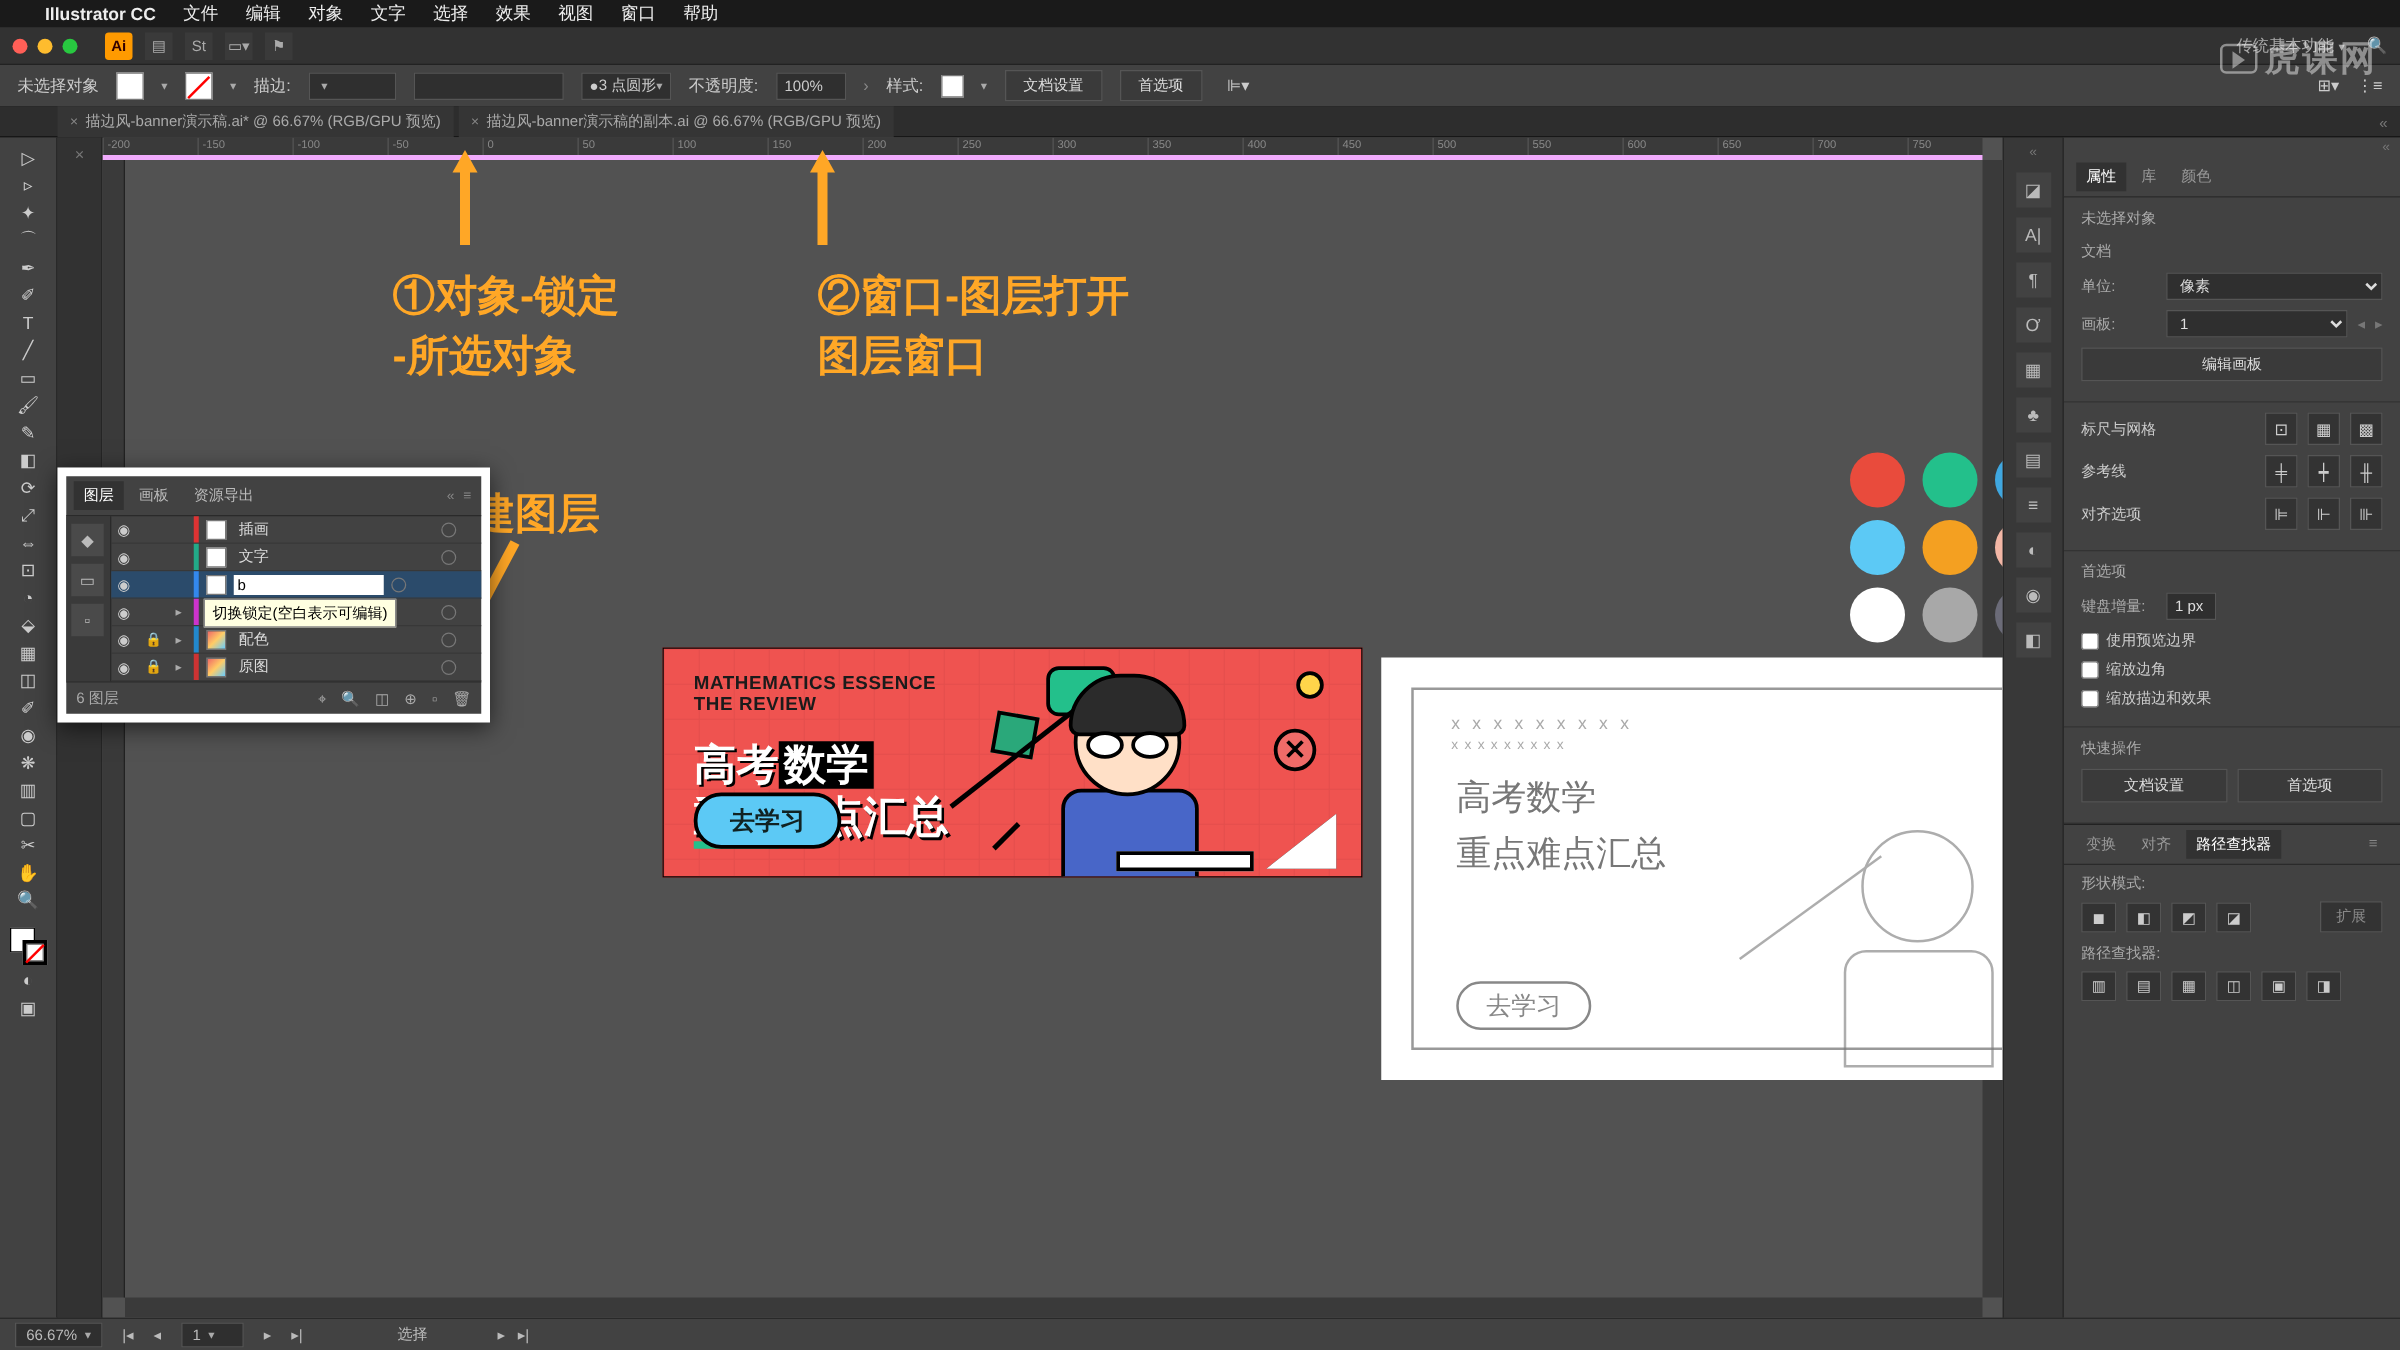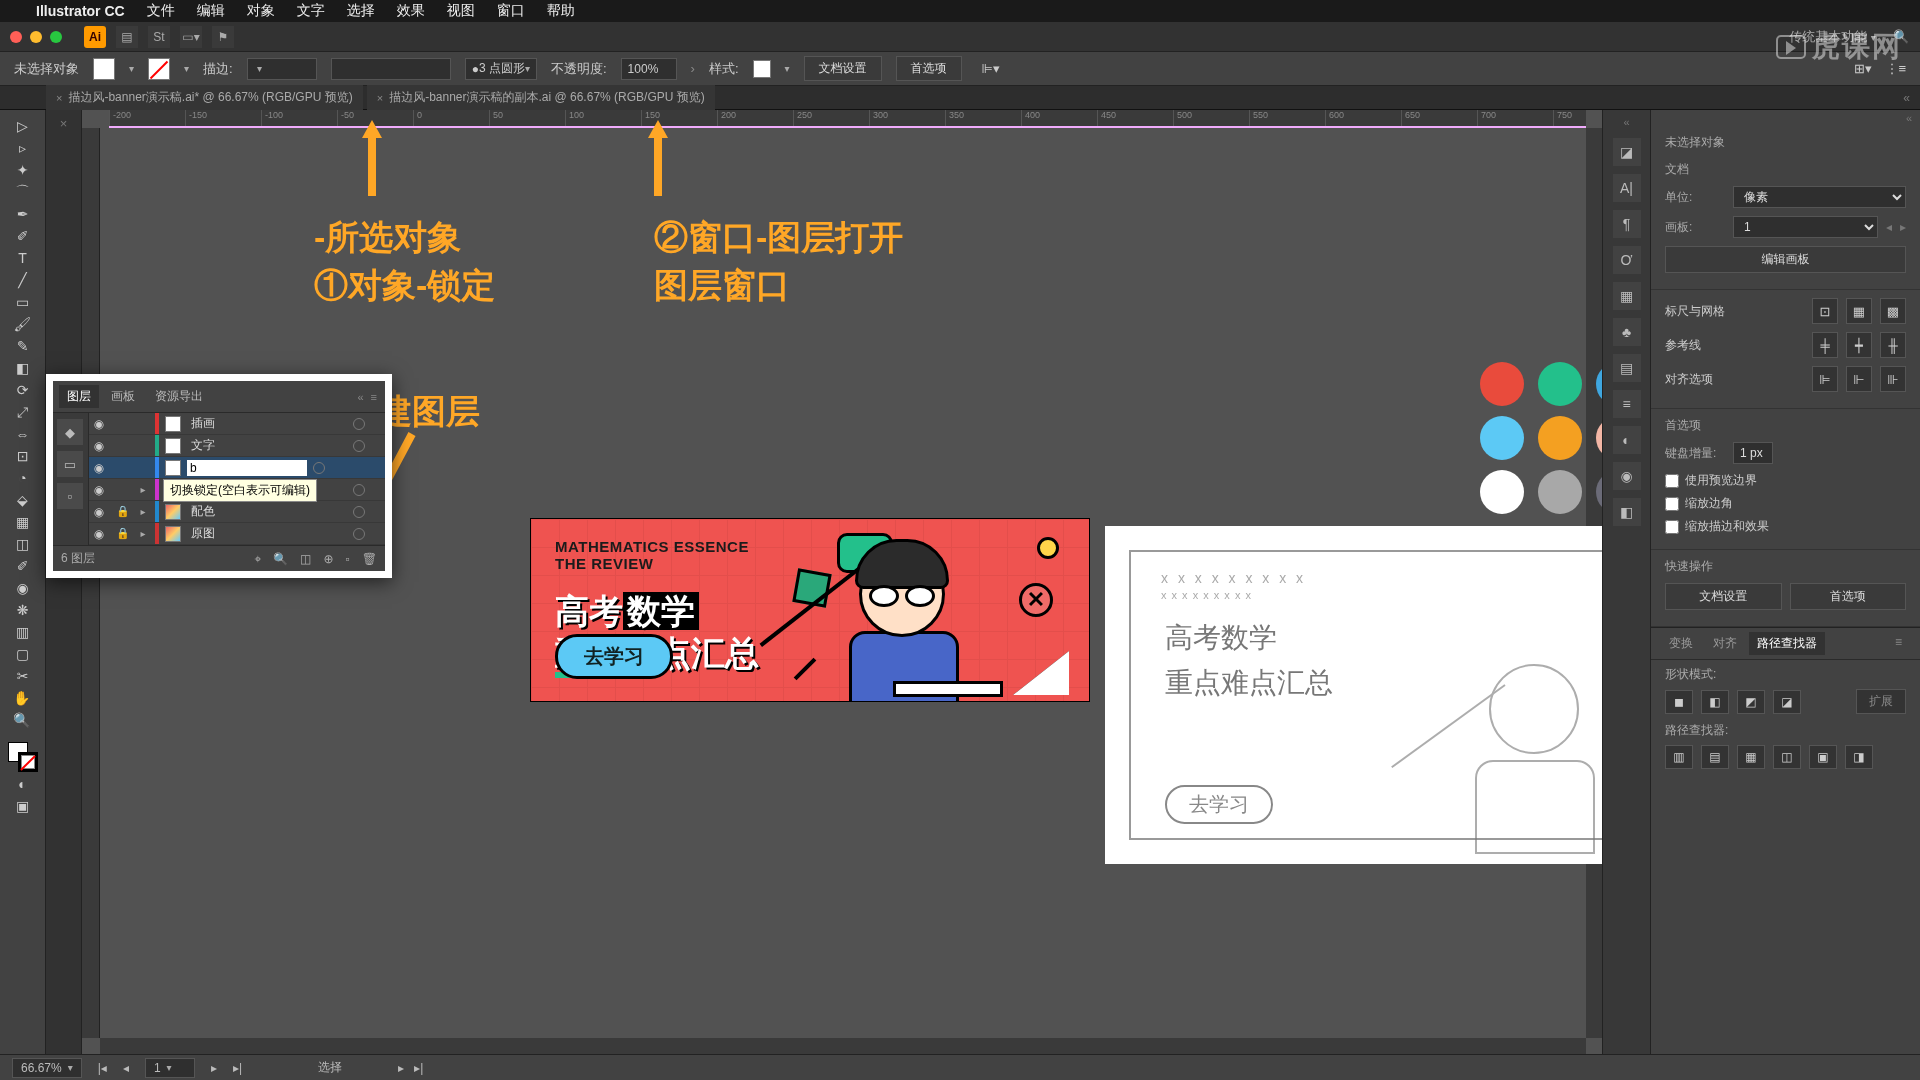--- a/index.html
+++ b/index.html
@@ -44,21 +44,21 @@
 .color-box .fill { position: absolute; left: 0; top: 0; width: 20px; height: 20px; background: #fff; border: 1px solid #000; }
 .color-box .stroke { position: absolute; right: 0; bottom: 0; width: 20px; height: 20px; background: #fff; border: 3px solid #000; box-shadow: 0 0 0 1px #888 inset; }
 .color-box .stroke::after { content: ""; position: absolute; left: -3px; right: -3px; top: 50%; height: 2px; background: #ff0000; transform: rotate(-45deg); }
 
 
 .leftcol2 { background: #323232; border-right: 1px solid #222; position: relative; }
 .leftcol2 .dock-icon { width: 28px; height: 28px; margin: 6px auto; background: #3a3a3a; display: flex; align-items: center; justify-content: center; font-size: 13px; color: #aaa; }
 
 
 .canvas-wrap { position: relative; background: #525252; overflow: hidden; }
-.ruler-h { position: absolute; top: 0; left: 0; right: 16px; height: 18px; background: #3a3a3a; border-bottom: 2px solid #f0abfc; display: flex; font-size: 9px; color: #888; overflow: hidden; margin-left: 27px; }
+.ruler-h { position: absolute; top: 0; left: 0; right: 16px; height: 18px; background: #3a3a3a; border-bottom: 4px solid #f0abfc; display: flex; font-size: 9px; color: #888; overflow: hidden; }
 .ruler-h span { flex: 0 0 76px; border-left: 1px solid #555; padding-left: 3px; }
 .ruler-v { position: absolute; top: 18px; left: 0; bottom: 16px; width: 18px; background: #3a3a3a; border-right: 1px solid #222; }
 .artboard-container { position: absolute; top: 18px; left: 18px; right: 16px; bottom: 16px; }
 .scrollbar-v { position: absolute; top: 18px; right: 0; bottom: 16px; width: 16px; background: #3a3a3a; }
 .scrollbar-h { position: absolute; left: 18px; right: 16px; bottom: 0; height: 16px; background: #3a3a3a; }
 
 
 .banner { position: absolute; left: 430px; top: 390px; width: 560px; height: 184px; background: #ef5350; border: 1px solid #000; overflow: hidden; }
 .banner-grid { position: absolute; inset: 0; background-image: linear-gradient(#d84b48 1px,transparent 1px),linear-gradient(90deg,#d84b48 1px,transparent 1px); background-size: 28px 28px; opacity: .5; }
 .banner-title-en { position: absolute; left: 24px; top: 20px; color: #1b1b1b; font-weight: 800; font-size: 15px; line-height: 1.1; letter-spacing: .5px; }
@@ -362,22 +362,22 @@
           <div class="pdot" style="background: rgb(92, 201, 245);"></div>
           <div class="pdot" style="background: rgb(244, 160, 33);"></div>
           <div class="pdot" style="background: rgb(243, 182, 165);"></div>
           <div class="pdot" style="background: rgb(255, 255, 255);"></div>
           <div class="pdot" style="background: rgb(168, 168, 168);"></div>
           <div class="pdot" style="background: rgb(107, 107, 120);"></div>
         </div>
 
       <div class="arrow-up" style="left:262px;top:-8px"></div>
       <div class="annot" style="left:214px;top:86px">
-        <div>-所选对象</div>
-          <div>①对象-锁定</div>
+        <div>①对象-锁定</div>
+          <div>-所选对象</div>
       </div>
       <div class="arrow-up" style="left:548px;top:-8px"></div>
       <div class="annot" style="left:554px;top:86px">
         <div>②窗口-图层打开</div>
           <div>图层窗口</div>
       </div>
       <div class="annot" style="left:210px;top:260px">③新建图层</div>
       <div class="arrow-diag" style="left:308px;top:306px"></div>
 
     </div>
@@ -393,20 +393,25 @@
       <div class="rd">♣</div>
       <div class="rd">▤</div>
       <div class="rd">≡</div>
       <div class="rd">◐</div>
       <div class="rd">◉</div>
       <div class="rd">◧</div>
     </div>
 
   <div class="props">
     <div style="color:#777;font-size:11px;text-align:right;padding:2px 8px">«</div>
+    <div class="ptabs">
+      <span class="active">属性</span>
+      <span>库</span>
+      <span>颜色</span>
+    </div>
     <div class="section">
       <div style="color:#aaa;margin-bottom:10px">未选择对象</div>
       <div class="sec-title">文档</div>
       <div class="row">
         <label>单位:</label>
         <select style="flex:1"><option>像素</option></select>
       </div>
       <div class="row">
         <label>画板:</label>
         <select style="flex:1"><option>1</option></select>

